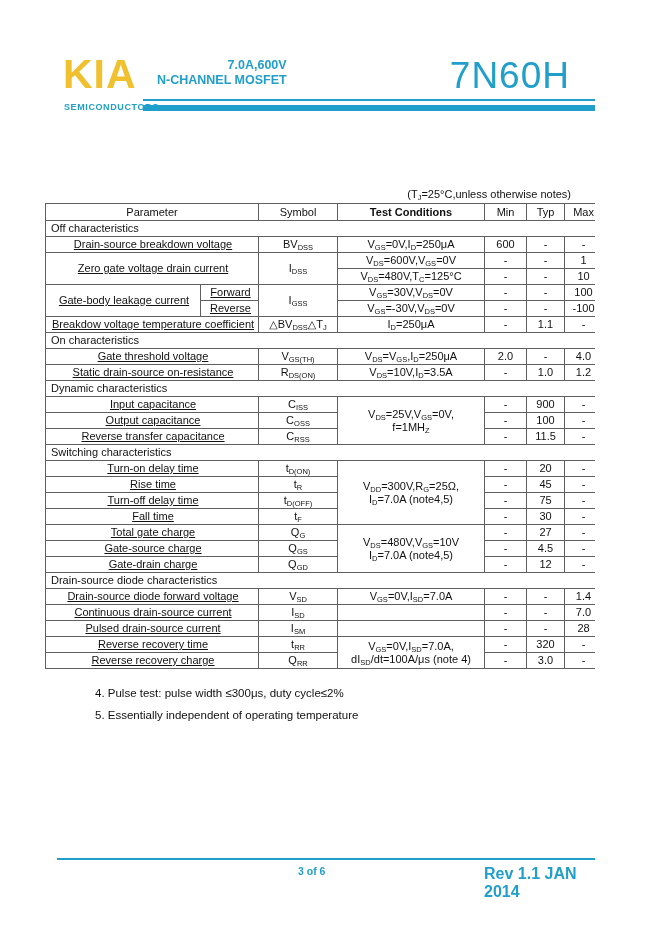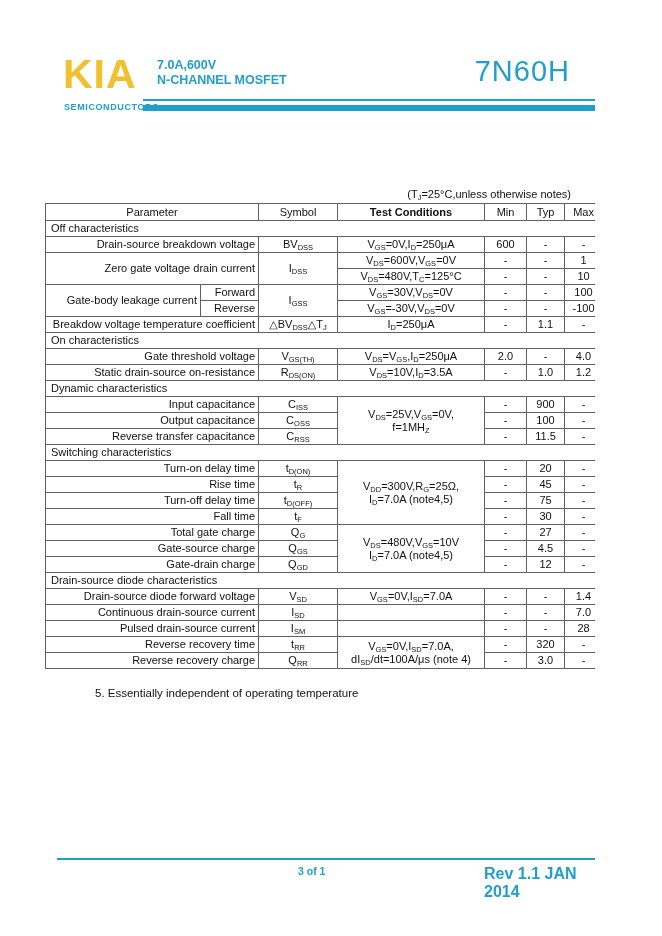--- a/index.html
+++ b/index.html
@@ -3,36 +3,36 @@
 <meta charset="utf-8">
 <style>
   * { margin:0; padding:0; box-sizing:border-box; }
   html,body { background:#ffffff; }
   body { font-family:"Liberation Sans", sans-serif; color:#111; }
   .page { position:relative; width:595px; height:936px; background:#ffffff; overflow:hidden; }
 
   
   .logo { position:absolute; left:63px; top:54px; font-size:41px; font-weight:bold; line-height:1; color:var(--logo_yellow); letter-spacing:1px; }
   .logo-sub { position:absolute; left:64px; top:102px; font-size:9px; font-weight:bold; color:var(--accent); letter-spacing:0.6px; }
-  .subtitle { position:absolute; left:157px; top:58px; color:var(--accent); font-size:12.5px; font-weight:bold; line-height:15px; }
-  .part { position:absolute; right:25px; top:55px; color:var(--accent); font-size:29px; font-weight:normal; letter-spacing:1px; }
+  .subtitle { position:absolute; left:157px; top:58px; color:var(--accent); font-size:12.5px; font-weight:bold; line-height:15px;text-align:right; }
+  .part { position:absolute; right:25px; top:55px; color:var(--accent); font-size:37px; font-weight:normal; letter-spacing:1px; }
   .rule-thin  { position:absolute; left:143px; top:99px;  width:494px; height:2px; background:var(--accent); }
   .rule-thick { position:absolute; left:143px; top:105px; width:494px; height:6px; background:var(--accent); }
 
   
   .sec-title { position:absolute; left:62px; top:153px; width:575px; color:var(--accent); font-size:14px; padding-bottom:3px; border-bottom:2px solid var(--accent); }
 
   
   .cond-note { position:absolute; top:188px; right:24px; font-size:11px; color:#111; }
 
   
   table.etable { position:absolute; left:45px; top:203px; width:593px; border-collapse:collapse; table-layout:fixed; font-size:11px; color:#111; }
   .etable td { border:1px solid var(--table_border); height:16px; padding:0 3px; text-align:center; line-height:13px; overflow:hidden; }
   .etable tr.head td { height:17px;margin-top:30px; }
-  .etable td.p { text-align:right; padding-left:5px; }
+  .etable td.p { text-align:center; padding-left:5px;text-decoration:underline; }
   .etable tr.sec td { text-align:left; padding-left:5px; }
   .etable .b { font-weight:bold; }
   sub { font-size:7.5px; vertical-align:-2px; line-height:0; }
 
   
   .notes { position:absolute; left:62px; top:687px; font-size:11.5px; color:#111; list-style:none; }
   .note { margin-bottom:8.5px; line-height:13px; }
   .note.indent { margin-left:33px; }
 
   
@@ -305,20 +305,21 @@
       <td>Q<sub>RR</sub></td>
       <td>-</td>
       <td>3.0</td>
       <td>-</td>
       <td>μC</td>
     </tr>
   </tbody>
     </table>
 
   <ul class="notes">
+    <li class="note indent">4. Pulse test: pulse width ≤300μs, duty cycle≤2%</li>
     <li class="note indent">5. Essentially independent of operating temperature</li>
   </ul>
 
   <div class="footer-line"></div>
-  <div class="page-info">3 of 1</div>
+  <div class="page-info">3 of 6</div>
   <div class="revision">Rev 1.1 JAN 2014</div>
 
 </div>
 
 </body></html>

